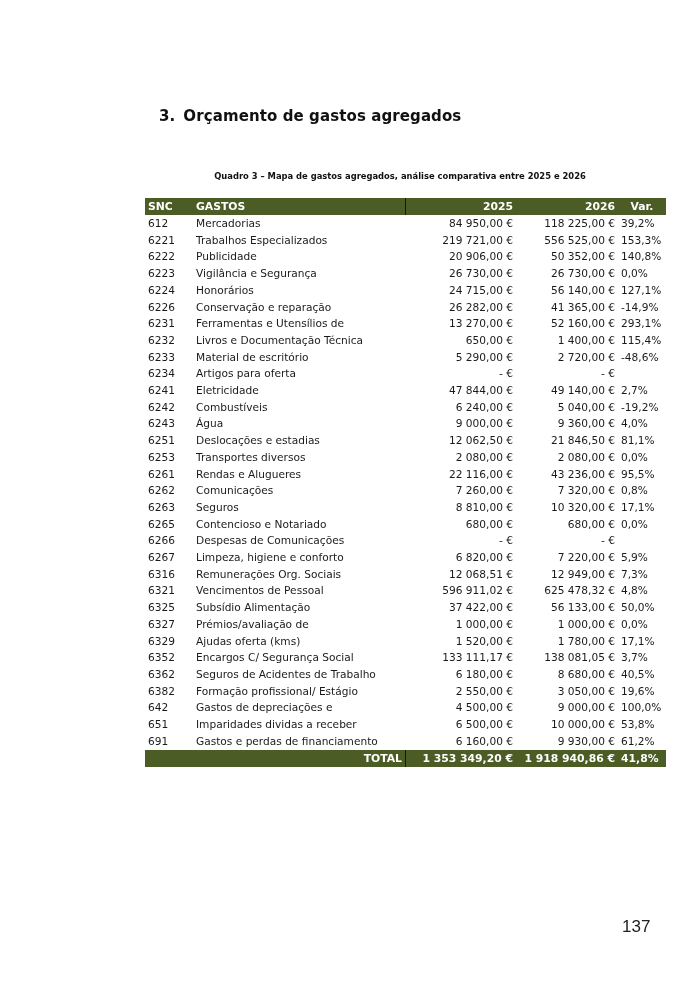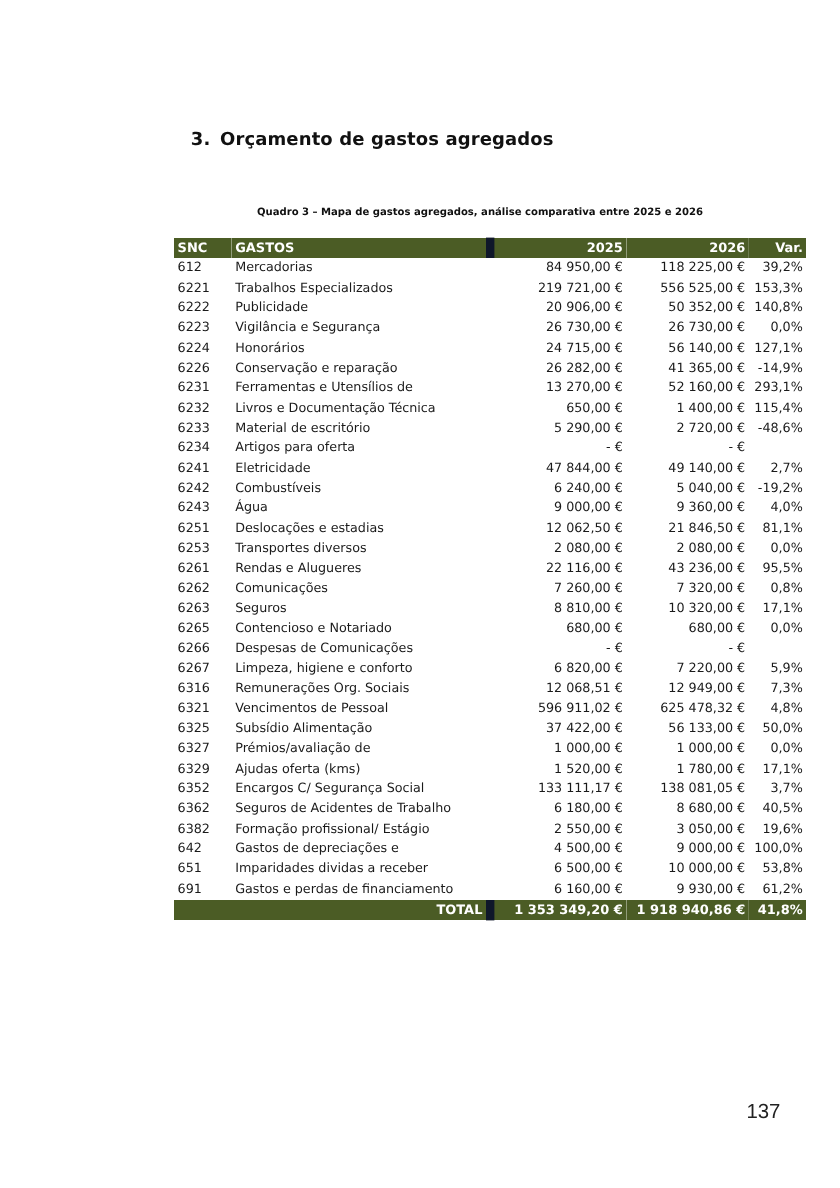--- a/index.html
+++ b/index.html
@@ -8,22 +8,22 @@
     .section-title .num { margin-right: 8px; }
     .caption { position: absolute; left: 0; width: 700px; top: 171px; text-align: center; font-size: 8.4px; font-weight: bold; color: #111; padding-left: 100px; box-sizing: border-box; }
     table.budget { position: absolute; left: 145px; top: 198px; width: 502px; border-collapse: collapse; font-size: 10.6px; table-layout: fixed; }
     table.budget th, table.budget td { padding: 0 3px; height: 16.7px; line-height: 16.7px; white-space: nowrap; overflow: hidden; }
     table.budget thead th { background: #4b5c25; color: #fff; font-weight: bold; font-size: 10.8px; height: 17px; line-height: 17px; }
     table.budget tfoot td { background: #4b5c25; color: #fff; font-weight: bold; font-size: 10.8px; height: 17px; line-height: 17px; }
     .c-snc { width: 42px; text-align: left; }
     .c-desc { width: 206px; text-align: left; }
     .c-y1 { width: 104px; text-align: right; }
     .c-y2 { width: 96px; text-align: right; }
-    .c-var { width: 42px; text-align: right; }
-    .sep { border-right: 7px solid #0f172a; }
+    .c-var { width: 42px; }
+    .sep { border-right: 1px solid #0f172a; }
     tbody td { color: #1a1a1a; font-weight: normal; }
     .page-number { position: absolute; left: 622px; top: 917px; font-size: 17px; color: #222; font-family: "Liberation Sans", sans-serif; }
   </style>
 </head>
 <body>
 
 <div class="section-title">
   <span class="num">3.</span><span>Orçamento de gastos agregados</span>
 </div>
 

